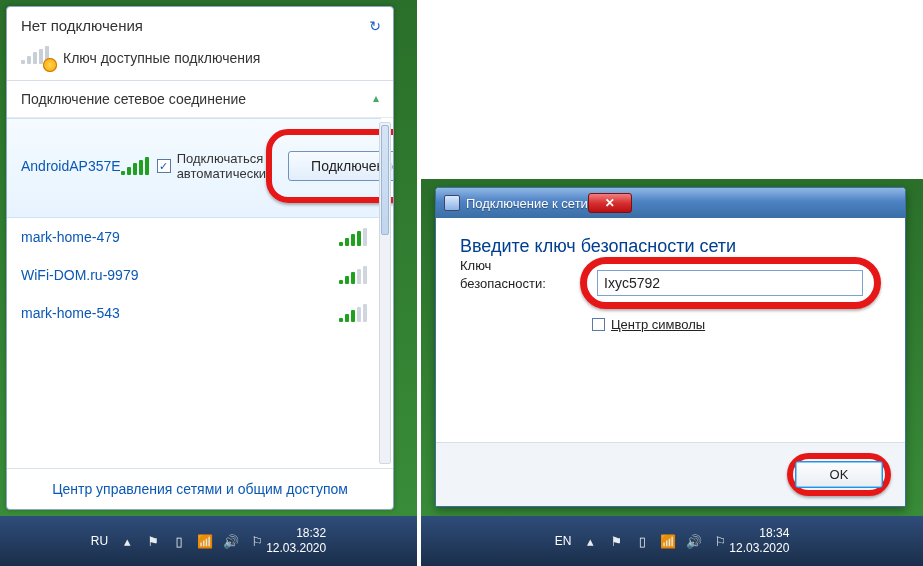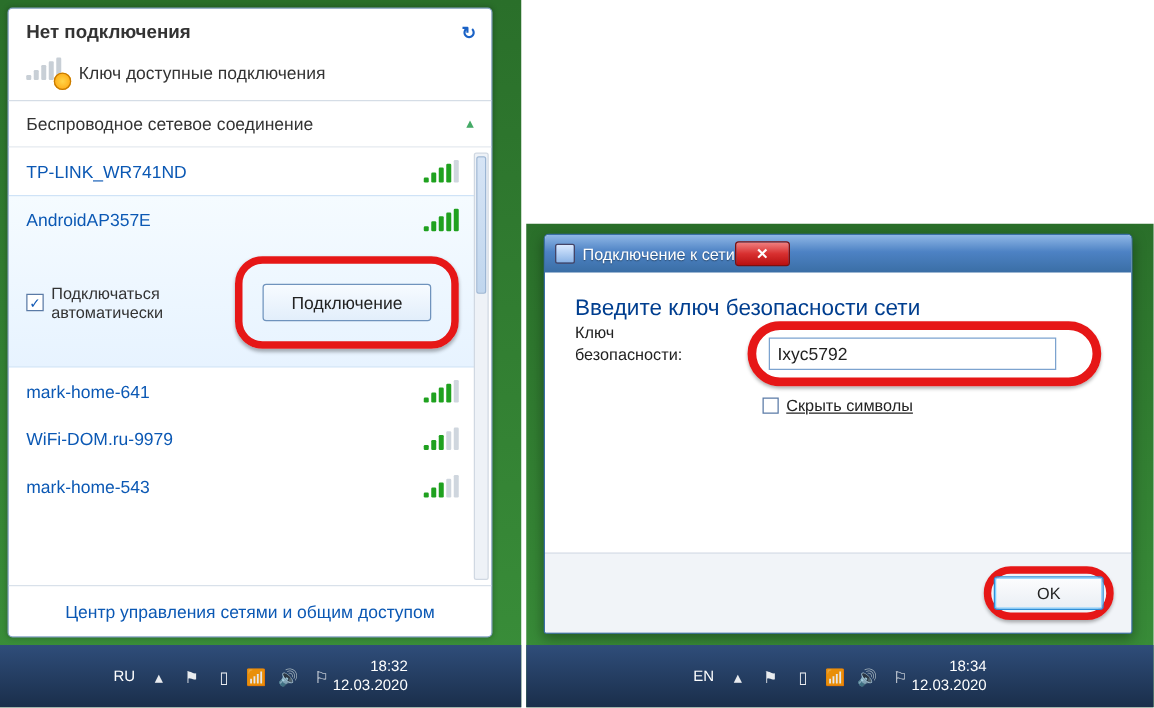--- a/index.html
+++ b/index.html
@@ -33,21 +33,20 @@
     display: flex;
     flex-direction: column;
   }
   .flyout-head {
     display: flex;
     align-items: center;
     justify-content: space-between;
     padding: 10px 12px 8px 14px;
     font-size: 15px;
     color: #333;
-    font-weight: bold;
   }
   .refresh {
     color: #1a62c6;
     font-size: 14px;
     cursor: pointer;
   }
   .status-row {
     display: flex;
     align-items: center;
     gap: 10px;
@@ -98,23 +97,23 @@
     display:flex; justify-content:space-between; align-items:center;
     padding: 10px 14px;
     color: #0b58b4;
     font-size: 14px;
     cursor: pointer;
   }
   .net-item.selected {
     background: linear-gradient(#f5fbff,#e7f3ff);
     border-top:1px solid #cfe3f7;
     border-bottom:1px solid #cfe3f7;
-    flex-direction: column;
+    flex-direction: row;
     align-items:stretch;
-    gap:20px;
+    gap:8px;
     padding-bottom:14px;
   }
   .net-item .row1 { display:flex; justify-content:space-between; align-items:center; }
   .sig { display:flex; align-items:flex-end; gap:2px; height:18px; }
   .sig span { width:4px; border-radius:1px; }
   .sig span:nth-child(1){height:25%}
   .sig span:nth-child(2){height:45%}
   .sig span:nth-child(3){height:65%}
   .sig span:nth-child(4){height:85%}
   .sig span:nth-child(5){height:100%}
@@ -203,32 +202,32 @@
     background: linear-gradient(#f08080,#d83030 50%,#b81010);
     border:1px solid #7a1010;
     border-radius:3px;
     color:#fff;
     display:flex;align-items:center;justify-content:center;
     font-size:12px; font-weight:bold;
     cursor:pointer;
   }
   .dlg-body { flex:1; padding: 18px 24px 10px 24px; }
   .dlg-heading { color:#003e8f; font-size:18px; }
-  .field-row { display:flex; align-items:flex-start; gap:18px; }
+  .field-row { display:flex; align-items:flex-start; }
   .field-label { width:120px; color:#222; font-size:13px; line-height:1.35; }
   .field-stack { flex:1; display:flex; flex-direction:column; gap:8px; }
   .ring-oval {
     border:7px solid #e61717;
     border-radius: 36px;
     padding: 6px 10px;
     display:inline-block;
     box-shadow: 0 2px 3px rgba(0,0,0,.3);
   }
   .text-input {
-    width: 230px;
+    width: 266px;
     padding: 4px 6px;
     border:1px solid #7ca3cf;
     background:#fff;
     font-size:14px;
     color:#222;
   }
   .hide-row { display:flex; align-items:center; gap:6px; margin-left:12px; font-size:13px; color:#222; text-decoration:underline; }
   .dlg-buttons {
     border-top:1px solid #d7dee7;
     background:#f1f4f8;
@@ -273,39 +272,29 @@
             <span></span>
             <span></span>
             <span></span>
             <span></span>
           </div>
         <div class="sunburst"></div>
       </div>
       <span>Ключ доступные подключения</span>
     </div>
     <div class="section-title">
-      <span>Беспроводное сетевое соединение</span>
+      <span>Подключение сетевое соединение</span>
       <span class="chevron">▴</span>
     </div>
 
     <div class="net-list">
       <div class="scrollbar">
           <div class="thumb"></div>
         </div>
 
-      <div class="net-item">
-        <span>TP-LINK_WR741ND</span>
-        <div class="sig s4">
-            <span></span>
-            <span></span>
-            <span></span>
-            <span></span>
-            <span></span>
-          </div>
-      </div>
 
       <div class="net-item selected">
         <div class="row1">
           <span>AndroidAP357E</span>
           <div class="sig s5">
               <span></span>
               <span></span>
               <span></span>
               <span></span>
               <span></span>
@@ -317,21 +306,21 @@
             <span style="white-space:pre-line">Подключаться
 автоматически</span>
           </label>
           <span class="ring-red">
             <button class="connect-btn">Подключение</button>
           </span>
         </div>
       </div>
 
       <div class="net-item">
-        <span>mark-home-641</span>
+        <span>mark-home-479</span>
         <div class="sig s4">
             <span></span>
             <span></span>
             <span></span>
             <span></span>
             <span></span>
           </div>
       </div>
       <div class="net-item">
         <span>WiFi-DOM.ru-9979</span>
@@ -389,21 +378,21 @@
     <div class="dlg-body">
       <div class="dlg-heading">Введите ключ безопасности сети</div>
       <div class="field-row">
         <div class="field-label" style="white-space:pre-line">Ключ безопасности:</div>
         <div class="field-stack">
           <span class="ring-oval">
             <input class="text-input" value="Ixyc5792" style="">
           </span>
           <label class="hide-row">
             <span class="chkbox" style="width:13px;height:13px"></span>
-            <span>Скрыть символы</span>
+            <span>Центр символы</span>
           </label>
         </div>
       </div>
     </div>
     <div class="dlg-buttons">
       <span class="ok-ring">
         <button class="dlg-btn primary">OK</button>
       </span>
     </div>
   </div>

